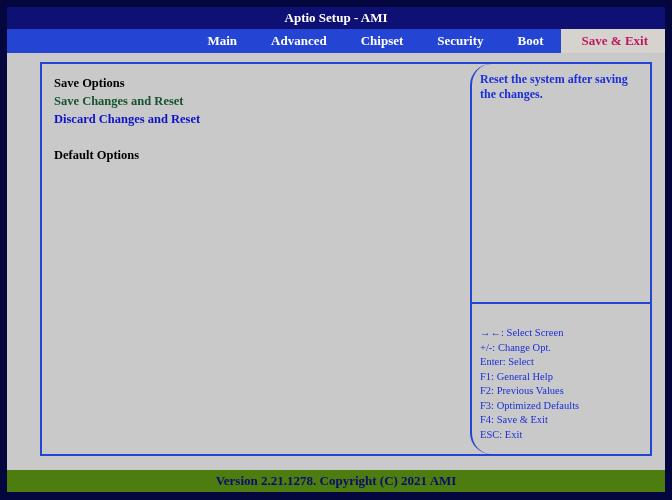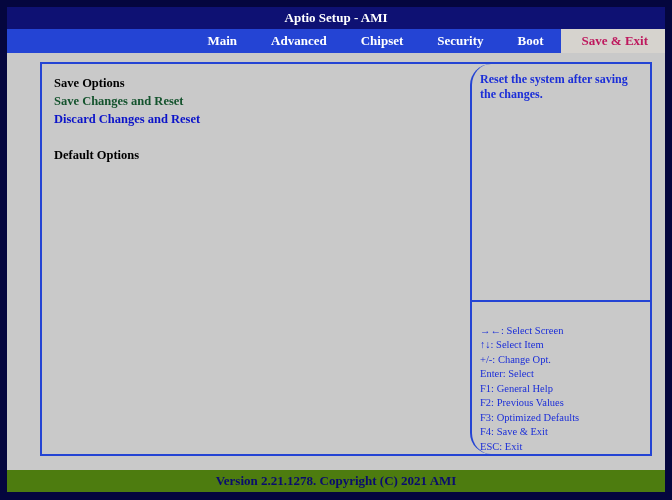--- a/index.html
+++ b/index.html
@@ -141,21 +141,20 @@
         <div class="row item selected">Save Changes and Reset</div>
         <div class="row item">Discard Changes and Reset</div>
         <div class="row"></div>
         <div class="row heading">Default Options</div>
       </div>
 
       <div class="right-panel">
         <div class="help-top">Reset the system after saving the changes.</div>
         <div class="key-hints">
           <div class="key-hint">→←: Select Screen</div>
-          <div class="key-hint">↑↓: Select Item</div>
           <div class="key-hint">+/-: Change Opt.</div>
           <div class="key-hint">Enter: Select</div>
           <div class="key-hint">F1: General Help</div>
           <div class="key-hint">F2: Previous Values</div>
           <div class="key-hint">F3: Optimized Defaults</div>
           <div class="key-hint">F4: Save &amp; Exit</div>
           <div class="key-hint">ESC: Exit</div>
         </div>
       </div>
 

